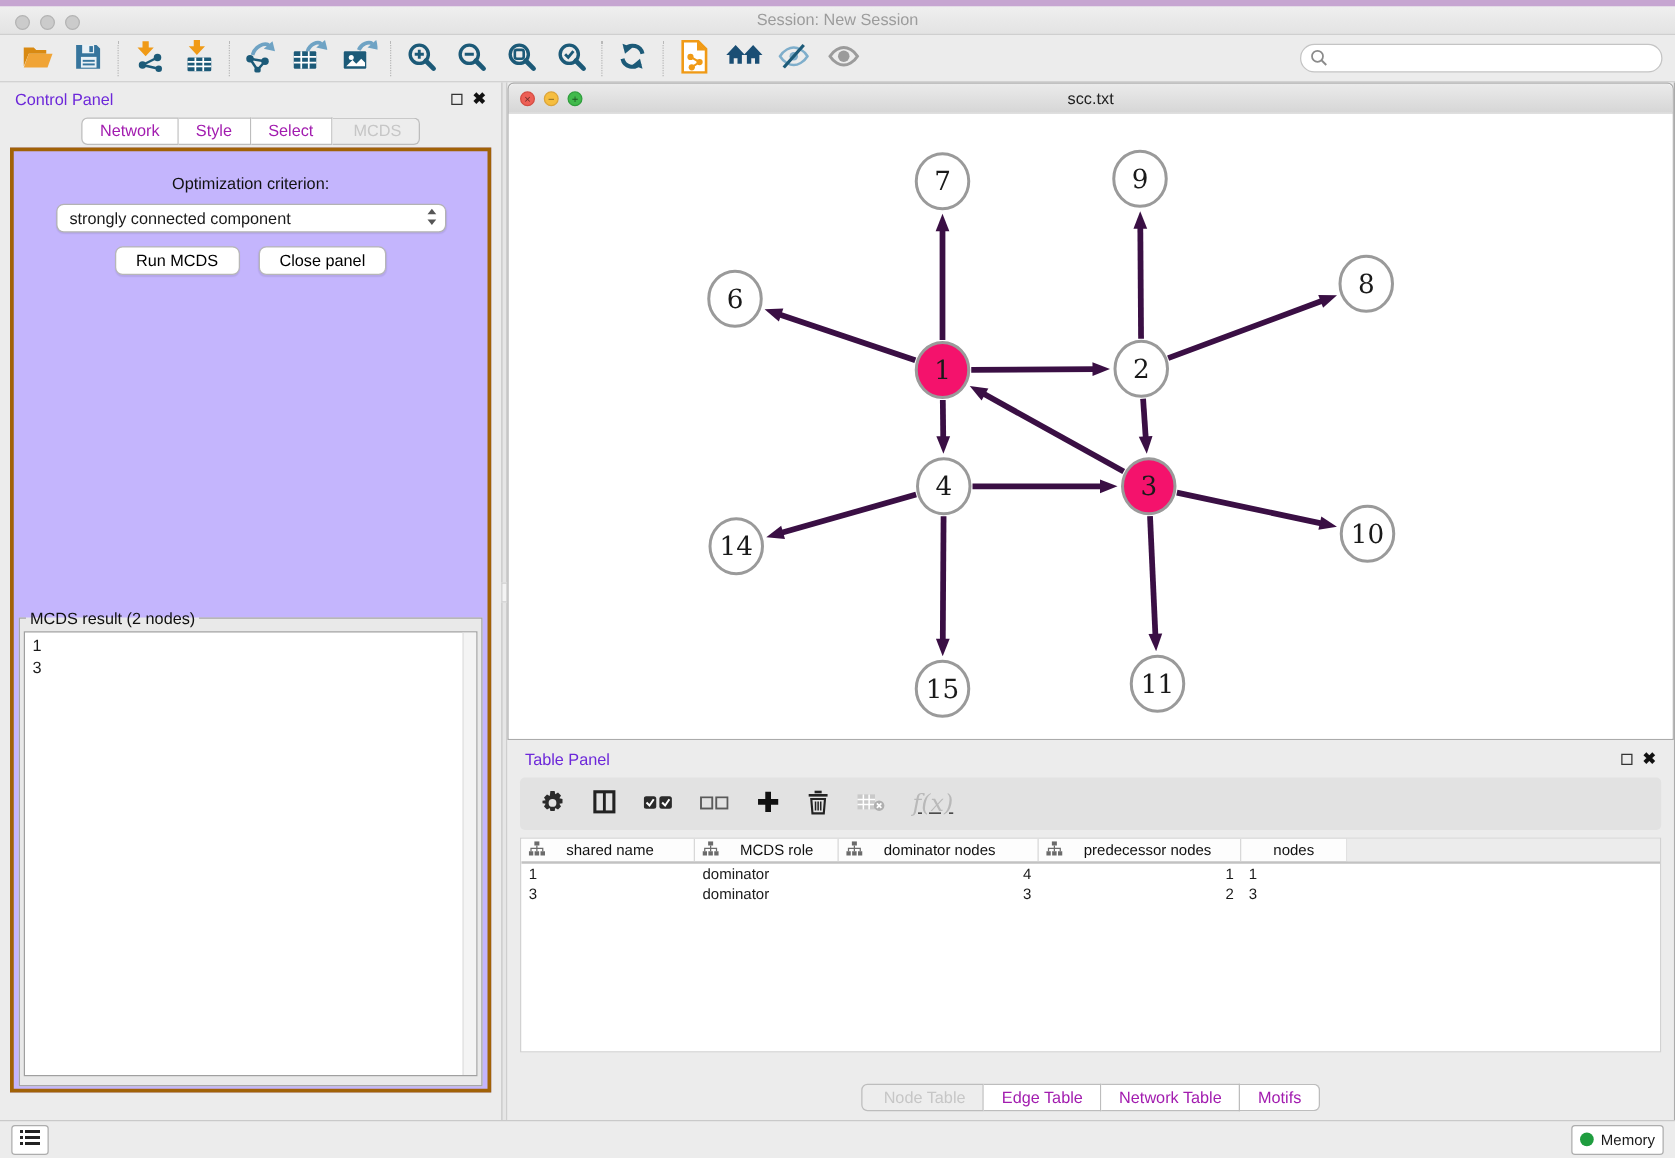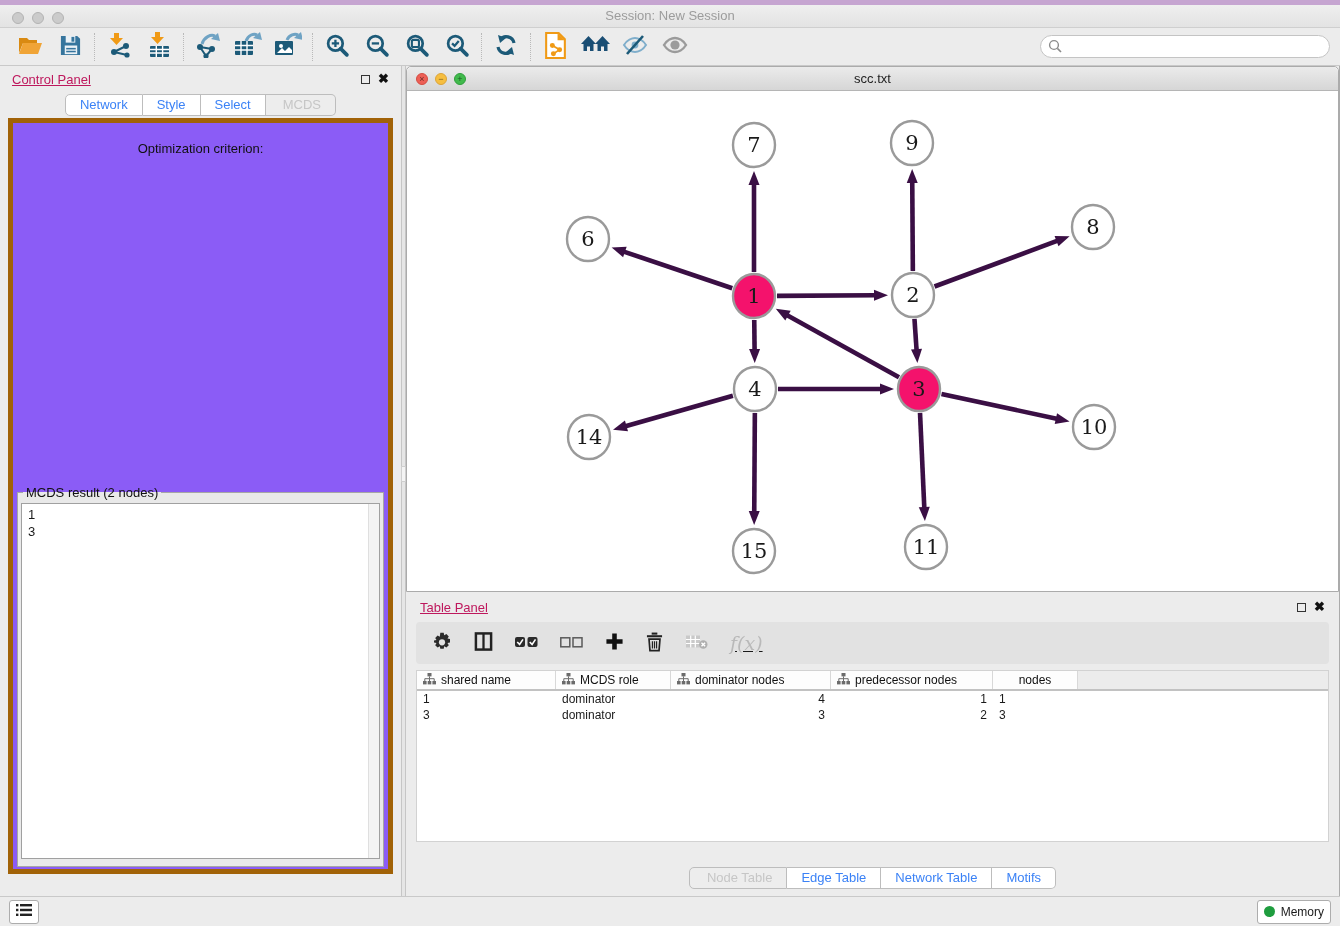--- a/index.html
+++ b/index.html
@@ -31,34 +31,34 @@
   
   .control-panel { position:absolute; top:66px; left:0; width:401px; bottom:30px; background:#ECECEC; }
   .v-divider { position:absolute; top:66px; left:401px; width:5px; bottom:30px; background:#E6E6E6;
     border-left:1px solid #C6C6C6; border-right:1px solid #C6C6C6; }
   .v-divider .grip { position:absolute; top:400px; left:-1px; width:5px; height:16px; background:#F4F4F4; border:1px solid #CFCFCF; }
   .right-col { position:absolute; top:66px; left:406px; right:0; bottom:30px; display:flex; flex-direction:column;
     border-right:1px solid #ABABAB; background:#ECECEC; }
 
   
   .cp-header { height:26px; display:flex; align-items:center; padding:0 12px; }
-  .panel-title { font-size:13px; color:#be185d;text-decoration:underline; }
+  .panel-title { font-size:13px; color:#6d28d9; }
   .panel-hicons { margin-left:auto; display:flex; gap:8px; align-items:center; }
   .float-box { width:9px; height:9px; border:1.5px solid #333; display:inline-block; cursor:pointer; }
   .close-x { font-size:13px; font-weight:bold; color:#111; cursor:pointer; line-height:10px; }
 
   .cp-tabs { height:26px; display:flex; justify-content:center; align-items:center; }
   .tab { height:22px; line-height:20px; padding:0 14px; background:#fff; border:1px solid #BDBDBD;
-    border-left:none; font-size:13px; cursor:pointer; color:#3b82f6; }
+    border-left:none; font-size:13px; cursor:pointer; color:#a21caf; }
   .tab:first-child { border-left:1px solid #BDBDBD; border-radius:5px 0 0 5px; }
   .tab:last-child { border-radius:0 5px 5px 0; }
   .tab.selected { background:#EDEDED; color:#C6C6C6;padding-left:17px; }
 
   .cp-box { position:absolute; top:52px; left:8px; right:8px; bottom:22px;
-    border:5px solid #a16207; background:#8b5cf6; }
+    border:3px solid #a16207; background:#c4b5fd; }
   .opt-label { text-align:center; margin-top:18px; font-size:13px; color:#111; }
   .select-ctl { margin:9px auto 0; width:312px; height:23px; background:#fff; border:1px solid #B3B3B3;
     border-radius:6px; display:flex; align-items:center; padding:0 6px 0 10px; cursor:pointer;
     box-shadow:0 1px 1px rgba(0,0,0,.08); }
   .select-ctl .val { flex:1; font-size:13px; }
   .btn-row { display:flex; justify-content:center; gap:15px; margin-top:11px; }
   .mac-btn { height:23px; padding:0 16px; background:#fff; border:1px solid #B7B7B7; border-radius:6px;
     font-size:13px; font-family:"Liberation Sans",sans-serif; cursor:pointer; box-shadow:0 1px 1px rgba(0,0,0,.08); }
 
   .result-fieldset { position:absolute; left:4px; right:4px; bottom:2px; height:382px;
@@ -82,21 +82,21 @@
   .table-panel { flex:1; display:flex; flex-direction:column; background:#ECECEC; }
   .tp-header { height:30px; display:flex; align-items:center; padding:0 14px; }
   .tp-toolbar { margin:0 10px; height:42px; background:#E2E2E2; border-radius:4px;
     display:flex; align-items:center; gap:22px; padding:0 16px; }
   .tp-tool { display:flex; align-items:center; justify-content:center; cursor:pointer;text-decoration:underline; }
   .tp-tool.disabled { cursor:default; }
   .fx-label { font-family:"DejaVu Serif", serif; font-style:italic; font-size:19px; color:#B9B9B9; }
 
   .tp-table { margin:6px 10px 0; background:#fff; border:1px solid #D2D2D2; height:172px; overflow:hidden; }
   .tp-head { display:flex; height:20px; border-bottom:2px solid #C2C2C2; background:#FDFDFD; }
-  .th { display:flex; align-items:center; gap:5px; font-size:12px; color:#111; padding:0 6px;
+  .th { display:flex; align-items:center; gap:17px; font-size:12px; color:#111; padding:0 6px;
     border-right:1px solid #D8D8D8; cursor:pointer; }
   .th.center { justify-content:center; }
   .th-fill { flex:1; background:#ECECEC; }
   .tr { display:flex; height:16px; font-size:12px; }
   .td { padding:0 6px; line-height:16px; overflow:hidden; white-space:nowrap; }
   .td.num { text-align:right; }
   .c0 { width:139px; } .c1 { width:115px; } .c2 { width:160px; } .c3 { width:162px; } .c4 { width:85px; }
 
   .tp-tabbar { margin-top:auto; height:36px; display:flex; justify-content:center; align-items:center; }
 
@@ -302,20 +302,33 @@
     </span>
   </div>
   <div class="cp-tabs">
     <span class="tab">Network</span>
     <span class="tab">Style</span>
     <span class="tab">Select</span>
     <span class="tab selected">MCDS</span>
   </div>
   <div class="cp-box">
     <div class="opt-label">Optimization criterion:</div>
+    <div class="select-ctl">
+      <span class="val">strongly connected component</span>
+      <span>
+        <svg width="9" height="15" viewBox="0 0 9 15">
+            <path d="M4.5 1L8 5.4H1z" fill="#555"></path>
+            <path d="M4.5 14L1 9.6h7z" fill="#555"></path>
+          </svg>
+      </span>
+    </div>
+    <div class="btn-row">
+      <button class="mac-btn">Run MCDS</button>
+      <button class="mac-btn">Close panel</button>
+    </div>
     <fieldset class="result-fieldset">
       <legend>MCDS result (2 nodes)</legend>
       <div class="result-area">
         <div class="result-line">1</div>
         <div class="result-line">3</div>
         <div class="scroll-track"></div>
       </div>
     </fieldset>
   </div>
 </div>

